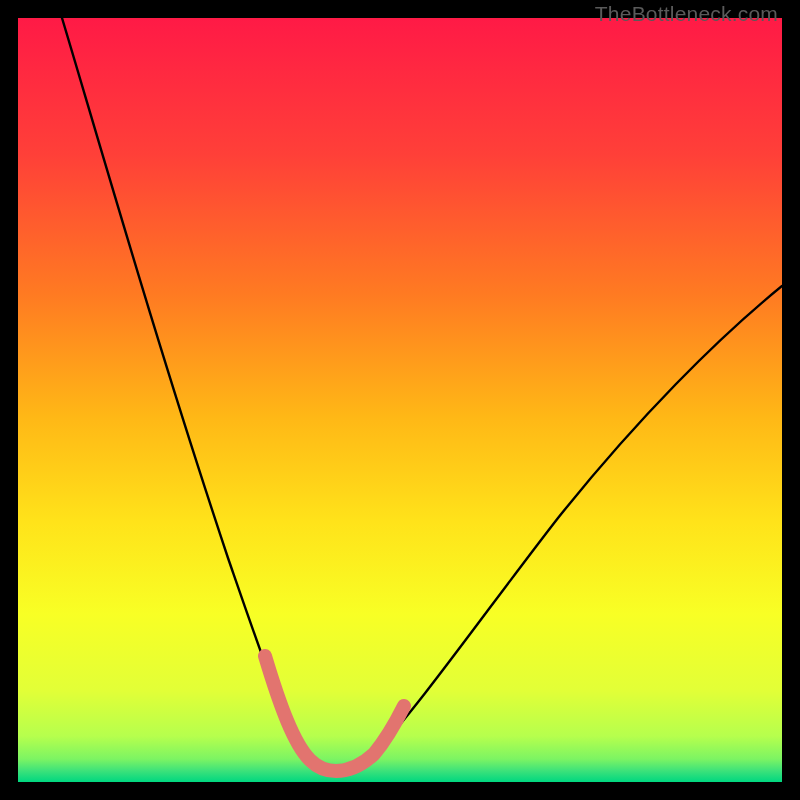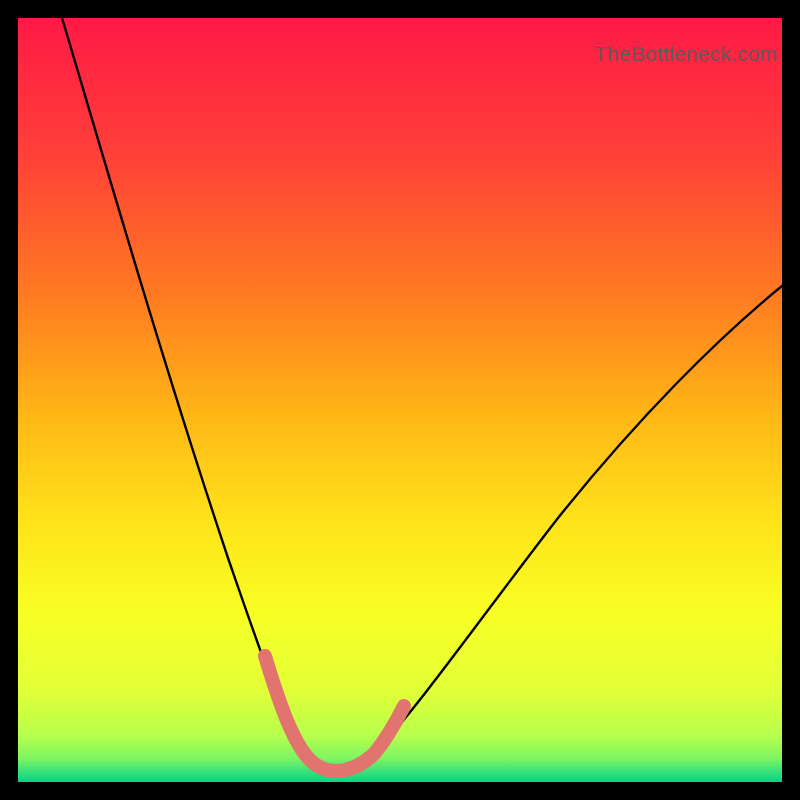--- a/index.html
+++ b/index.html
@@ -27,21 +27,20 @@
     height: 764px;
   }
   .watermark {
     position: absolute;
     top: 2px;
     right: 22px;
     color: #5a5a5a;
     font-size: 21px;
     font-weight: 500;
     letter-spacing: 0.2px;
-    margin-top: 40px;
   }
   svg { display:block; }
 </style>
 </head>
 <body>
 
 <div class="frame">
   <svg class="plot-area" viewBox="0 0 764 764" preserveAspectRatio="none">
     <defs>
       <linearGradient id="heat" x1="0" y1="0" x2="0" y2="1">

